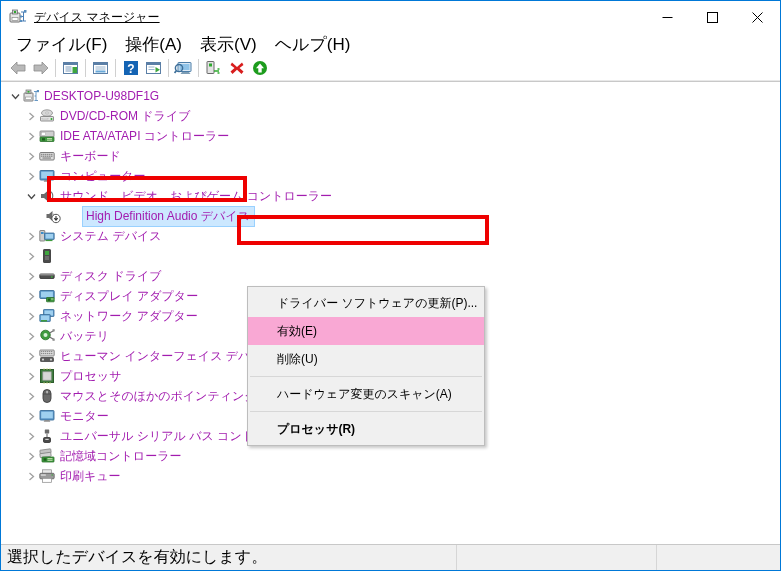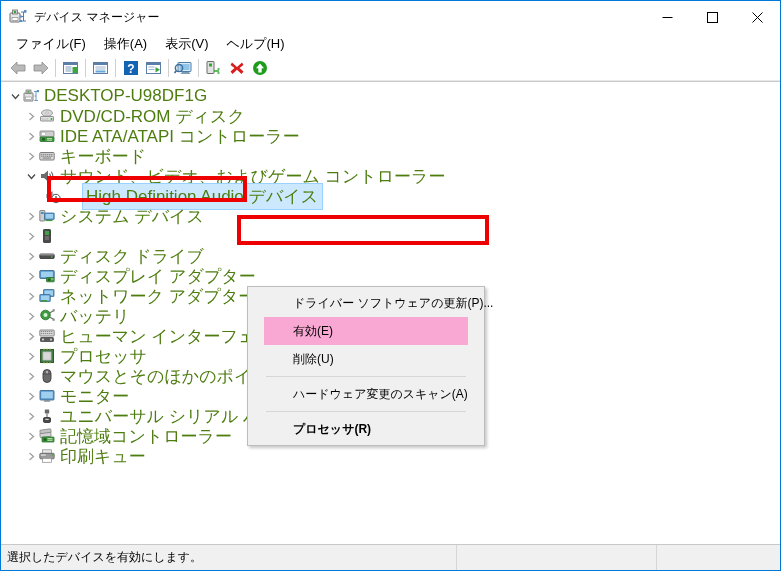--- a/index.html
+++ b/index.html
@@ -25,38 +25,39 @@
     display: flex; align-items: center;
     position: relative;
   }
   #title-icon {
     width: 18px; height: 18px; margin-left: 8px; margin-right: 7px;
     position: relative; flex: 0 0 18px;
   }
   #title-text {
     font-size: 12px; color: #000000; letter-spacing: 0px;
     white-space: nowrap;
+    text-decoration: underline;
   }
   #winbtns { position: absolute; right: 0; top: 0; display: flex; height: 32px; }
   .winbtn {
     width: 45px; height: 32px;
     display: flex; align-items: center; justify-content: center;
     background: transparent;
   }
   .winbtn svg { display: block; }
 
   
   #menubar {
     height: 22px; flex: 0 0 22px;
     display: flex; align-items: center;
     background: #ffffff;
     padding-left: 6px;
   }
   .menu-item {
-    font-size: 13px; color: #000000;
+    font-size: 17px; color: #000000;
     padding: 2px 9px; white-space: nowrap;
   }
 
   
   #toolbar {
     height: 26px; flex: 0 0 26px;
     display: flex; align-items: center;
     background: #ffffff;
     padding-left: 5px;
     border-bottom: 1px solid #e8e8e8;
@@ -79,21 +80,21 @@
     overflow: hidden;
   }
   #tree {
     position: absolute; left: 0; top: 0; right: 0; bottom: 0;
     padding-top: 4px;
     background: #ffffff;
   }
   .row {
     height: 20px;
     display: flex; align-items: center;
-    font-size: 17px; color: #4d7c0f;
+    font-size: 12px; color: #a21caf;
     white-space: nowrap;
     position: relative;
   }
   .twisty {
     width: 16px; height: 16px; flex: 0 0 16px;
     display: flex; align-items: center; justify-content: center;
   }
   .row-icon {
     width: 16px; height: 16px; flex: 0 0 16px;
     margin-right: 5px; position: relative;
@@ -120,21 +121,21 @@
   }
 
   
   #ctxmenu {
     position: absolute;
     left: 246px; top: 204px;
     width: 238px;
     background: #f0f0f0;
     border: 1px solid #bdbdbd;
     box-shadow: 2px 2px 3px rgba(0,0,0,0.22);
-    padding: 2px 16px;
+    padding: 2px 0;
     z-index: 30;
   }
   .ctx-item {
     height: 28px;
     display: flex; align-items: center;
     padding-left: 29px;
     font-size: 12px; color: #000000;
     white-space: nowrap;
   }
   .ctx-item.highlight { background: #f9a8d4; text-align: right; }
@@ -142,21 +143,21 @@
   .ctx-sep {
     height: 1px; background: #d7d7d7; margin: 3px 2px 3px 2px;
   }
 
   
   #statusbar {
     flex: 0 0 26px; height: 26px;
     background: #f0f0f0;
     border-top: 1px solid #c8c8c8;
     display: flex; align-items: stretch;
-    font-size: 12px; color: #000000;
+    font-size: 16px; color: #000000;
   }
   .status-cell {
     display: flex; align-items: center;
     padding-left: 6px;
     border-right: 1px solid #d6d6d6;
   }
   #status-main { width: 456px; flex: 0 0 456px; }
   #status-2 { width: 200px; flex: 0 0 200px; }
   #status-3 { flex: 1 1 auto; border-right: none; }
 </style>
@@ -312,21 +313,21 @@
         </div>
         <div class="row-icon">
           <svg width="16" height="16" viewBox="0 0 16 16">
             <ellipse cx="8" cy="5" rx="5.5" ry="3.2" fill="#d8d8d8" stroke="#8a8a8a" stroke-width="0.8"></ellipse>
             <ellipse cx="8" cy="5" rx="1.6" ry="0.9" fill="#ffffff" stroke="#8a8a8a" stroke-width="0.5"></ellipse>
             <rect x="1.5" y="8.5" width="13" height="4.5" rx="0.6" fill="#e2e2e2" stroke="#777" stroke-width="0.8"></rect>
             <rect x="3" y="10.2" width="6" height="1.4" fill="#ffffff" stroke="#999" stroke-width="0.4"></rect>
             <circle cx="12.5" cy="10.9" r="1" fill="#2eaa2e"></circle>
           </svg>
         </div>
-        <div class="row-label">DVD/CD-ROM ディスク</div>
+        <div class="row-label">DVD/CD-ROM ドライブ</div>
       </div>
 
       <div class="row lvl1">
         <div class="twisty">
           <svg width="9" height="9" viewBox="0 0 9 9">
               <path d="M2.5 1 L6.5 4.5 L2.5 8" stroke="#a0a0a0" stroke-width="1.3" fill="none"></path>
             </svg>
         </div>
         <div class="row-icon">
           <svg width="16" height="16" viewBox="0 0 16 16">
@@ -363,20 +364,35 @@
                 <rect x="8" y="7.6" width="1.5" height="1.3"></rect>
               <rect x="10" y="7.6" width="1.5" height="1.3"></rect>
                 <rect x="12" y="7.6" width="1.5" height="1.3"></rect>
               <rect x="3.5" y="9.4" width="8.5" height="1.3"></rect>
             </g>
           </svg>
         </div>
         <div class="row-label">キーボード</div>
       </div>
 
+      <div class="row lvl1">
+        <div class="twisty">
+          <svg width="9" height="9" viewBox="0 0 9 9">
+              <path d="M2.5 1 L6.5 4.5 L2.5 8" stroke="#a0a0a0" stroke-width="1.3" fill="none"></path>
+            </svg>
+        </div>
+        <div class="row-icon">
+          <svg width="16" height="16" viewBox="0 0 16 16">
+            <rect x="1" y="2.5" width="14" height="9.5" rx="0.8" fill="#5b96c8" stroke="#3a6d98" stroke-width="0.9"></rect>
+            <rect x="2.2" y="3.7" width="11.6" height="6.6" fill="#9fd0ef"></rect>
+            <path d="M5.5 12 h5 l0.8 1.8 h-6.6 Z" fill="#8e8e8e"></path>
+          </svg>
+        </div>
+        <div class="row-label">コンピューター</div>
+      </div>
 
       <div class="row lvl1">
         <div class="twisty">
           <svg width="9" height="9" viewBox="0 0 9 9">
               <path d="M1 2.5 L4.5 6.5 L8 2.5" stroke="#4a4a4a" stroke-width="1.3" fill="none"></path>
             </svg>
         </div>
         <div class="row-icon">
           <svg width="16" height="16" viewBox="0 0 16 16">
             <path d="M2 6 h3 L9 2.5 v11 L5 10 H2 Z" fill="#6b6b6b"></path>

